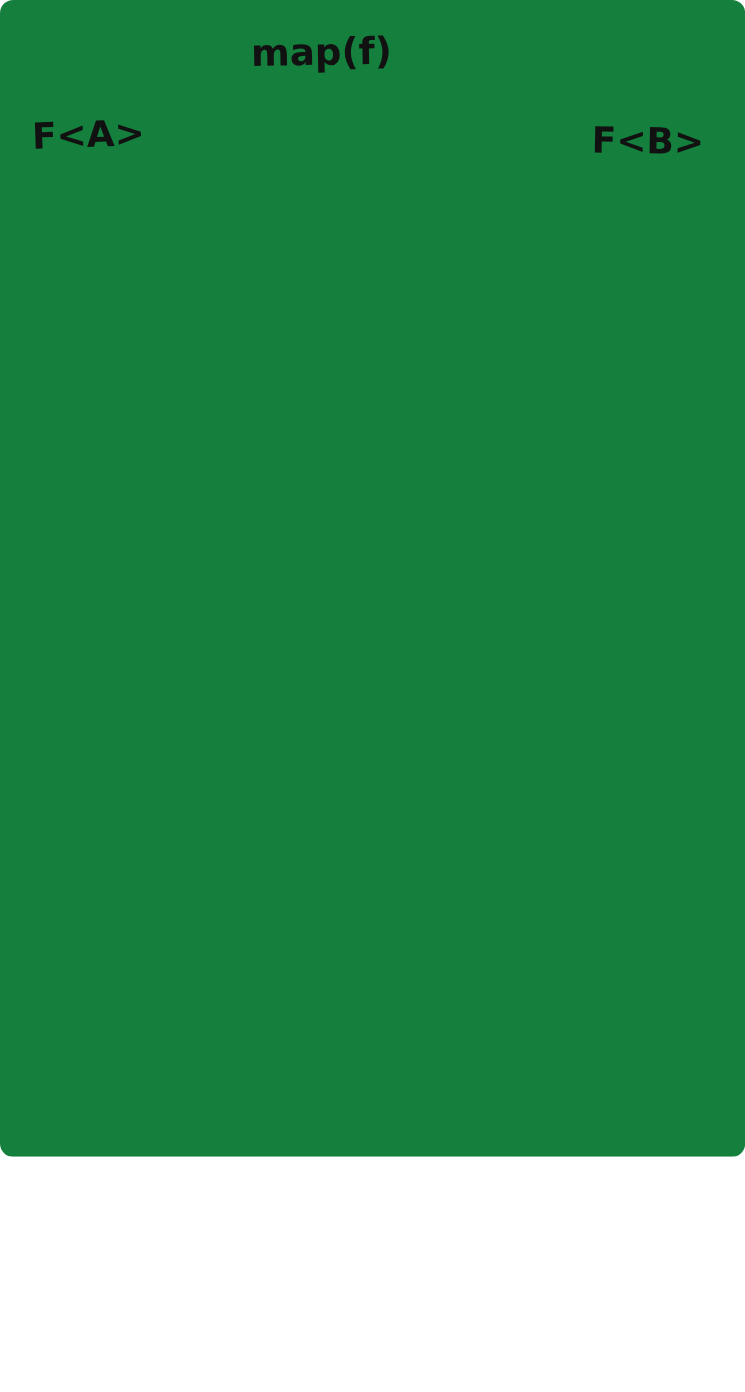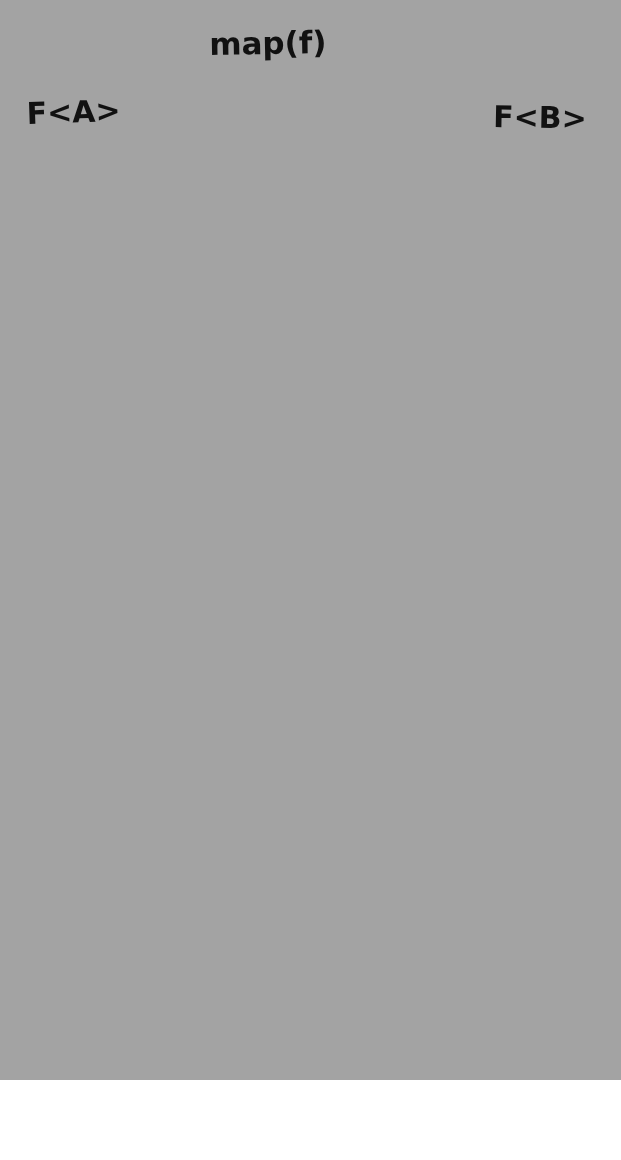--- a/index.html
+++ b/index.html
@@ -3,24 +3,25 @@
 <meta charset="utf-8">
 <style>
   html, body {
     margin: 0;
     padding: 0;
     background: #ffffff;
   }
   #canvas-wrap {
     position: relative;
     width: 621px;
-    height: 1080px;
-    background: #a3a3a3;
+    height: 964px;
+    background: #15803d;
     overflow: hidden;
     font-family: "DejaVu Sans", sans-serif;
+    border-radius: 11px;
   }
   svg {
     display: block;
   }
   .node-label {
     font-family: "DejaVu Sans", sans-serif;
     font-weight: bold;
     font-size: 30px;
     fill: #111111;
   }

